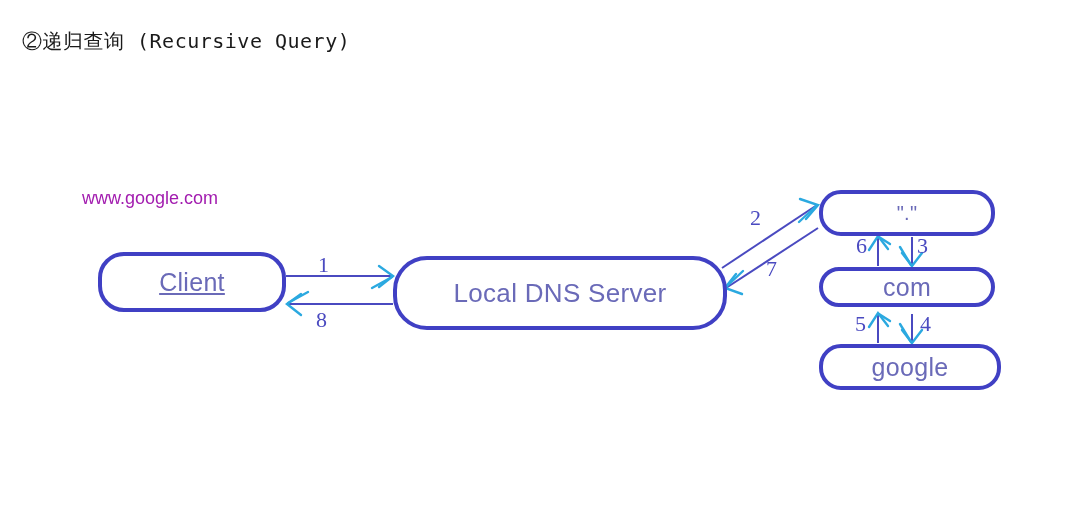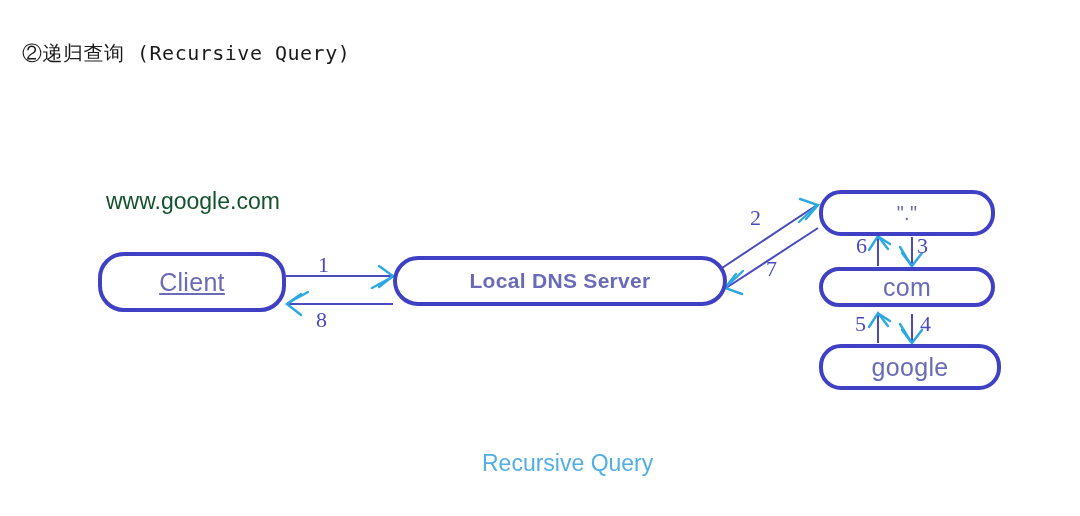--- a/index.html
+++ b/index.html
@@ -15,41 +15,41 @@
     width: 1080px;
     height: 516px;
     background: #ffffff;
     overflow: hidden;
   }
 
   
   #title {
     position: absolute;
     left: 22px;
-    top: 40px;
+    top: 28px;
     font-family: "DejaVu Sans Mono", "Liberation Mono", monospace;
     font-size: 20px;
     color: #1a1a1a;
     white-space: pre;
     letter-spacing: 0.5px;
   }
 
   
   .free-label {
     position: absolute;
     color: #4da9e0;
     font-size: 22px;
     font-family: "Liberation Sans", sans-serif;
     white-space: nowrap;
   }
   #domain-label {
-    left: 106px;
+    left: 82px;
     top: 188px;
-    font-size: 23px;
-    color: #14532d;
+    font-size: 18px;
+    color: #a21caf;
   }
   #caption {
     left: 482px;
     top: 450px;
     font-size: 23px;
     color: #52aee3;
   }
 
   
   .node {
@@ -60,22 +60,22 @@
     background: #ffffff;
     display: flex;
     align-items: center;
     justify-content: center;
     color: #6a6ab8;
     font-size: 25px;
     font-family: "Liberation Sans", sans-serif;
     letter-spacing: 0.3px;
   }
   #node-client   { left: 98px;  top: 252px; width: 188px; height: 60px; text-decoration: underline; }
-  #node-localdns { left: 393px; top: 256px; width: 334px; height: 50px;
-                   border-radius: 34px; font-size: 21px; font-weight: bold; }
+  #node-localdns { left: 393px; top: 256px; width: 334px; height: 74px;
+                   border-radius: 34px; font-size: 26px; }
   #node-root     { left: 819px; top: 190px; width: 176px; height: 46px;
                    border-radius: 22px; font-size: 20px; }
   #node-com      { left: 819px; top: 267px; width: 176px; height: 40px;
                    border-radius: 22px; }
   #node-google   { left: 819px; top: 344px; width: 182px; height: 46px;
                    border-radius: 22px; }
 
   
   #wires {
     position: absolute;
@@ -182,15 +182,14 @@
   <div class="wire-num" id="num-6">6</div>
   <div class="wire-num" id="num-7">7</div>
   <div class="wire-num" id="num-8">8</div>
 
   <div class="node" id="node-client">Client</div>
   <div class="node" id="node-localdns">Local DNS Server</div>
   <div class="node" id="node-root">"."</div>
   <div class="node" id="node-com">com</div>
   <div class="node" id="node-google">google</div>
 
-  <div class="free-label" id="caption">Recursive Query</div>
 
 </div>
 
 </body></html>

